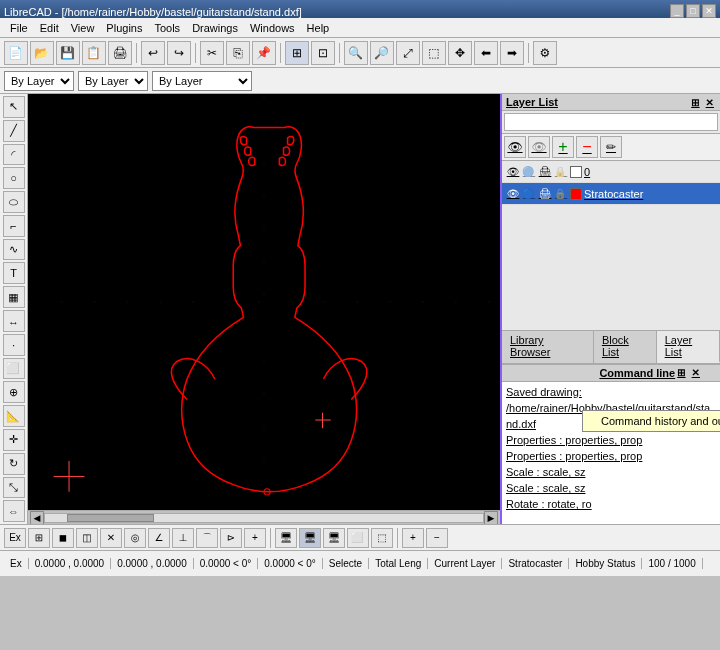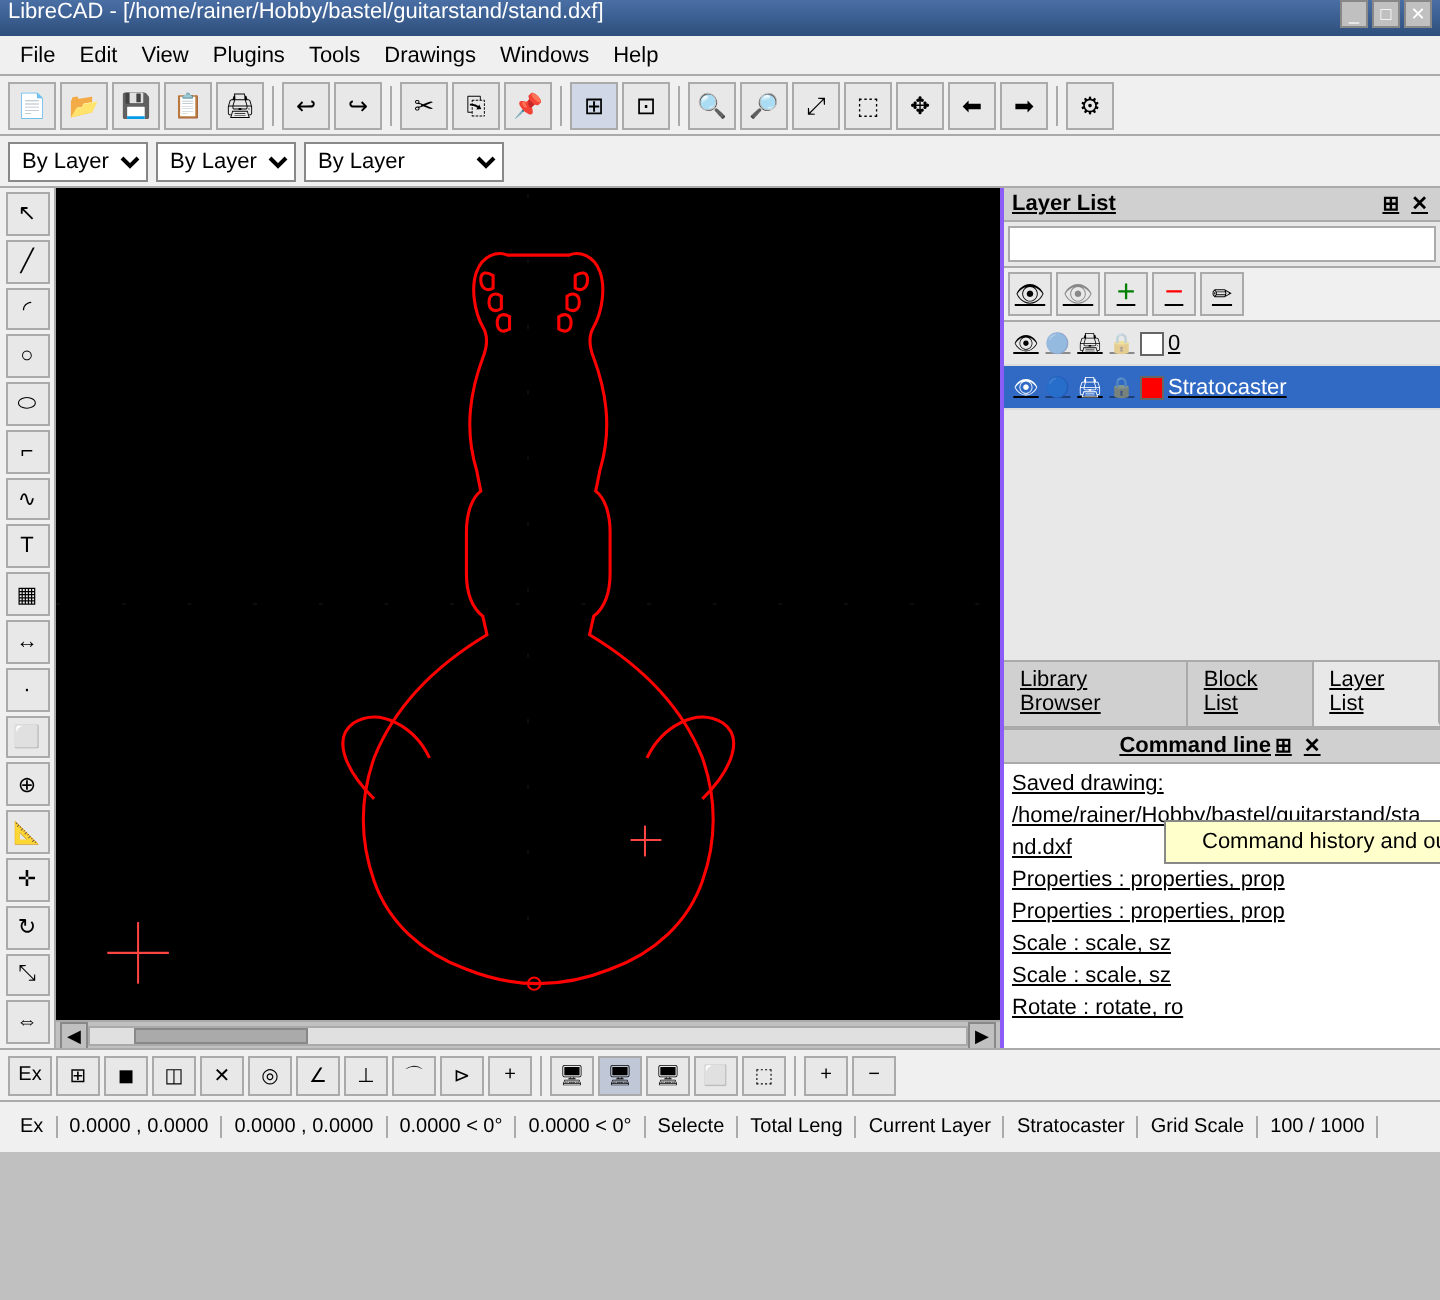--- a/index.html
+++ b/index.html
@@ -4,21 +4,21 @@
   <style>
     * { margin: 0; padding: 0; box-sizing: border-box; }
     body { width: 720px; height: 650px; overflow: hidden; font-family: 'Arial', sans-serif; font-size: 11px; background: #c0c0c0; }
 
     
     #titlebar {
       background: linear-gradient(to bottom, #4a6fa5, #2d4f7c);
       color: white;
       height: 18px;
       display: flex;
-      align-items: flex-start;
+      align-items: flex-end;
       justify-content: space-between;
       padding: 0 4px;
       font-size: 11px;
     }
     #titlebar-controls { display: flex; gap: 2px; }
     .title-btn { width: 14px; height: 14px; background: #c0c0c0; border: 1px solid #888; font-size: 9px; display: flex; align-items: center; justify-content: center; cursor: pointer; }
 
     
     #menubar {
       background: #f0f0f0;
@@ -185,21 +185,21 @@
       height: 160px;
       display: flex;
       flex-direction: column;
     }
     #cmd-header {
       background: #d0d0d0;
       padding: 2px 18px;
       font-size: 11px;
       font-weight: bold;
       display: flex;
-      justify-content: center;
+      justify-content: flex-end;
       border-bottom: 1px solid #aaa;
     }
     #cmd-output {
       flex: 1;
       overflow-y: auto;
       padding: 2px 4px;
       font-size: 11px;
       line-height: 16px;
       background: white;
       position: relative;
@@ -539,15 +539,15 @@
 <div id="statusbar">
   <span class="status-item">Ex</span>
   <span class="status-item">0.0000 , 0.0000</span>
   <span class="status-item">0.0000 , 0.0000</span>
   <span class="status-item">0.0000 &lt; 0°</span>
   <span class="status-item">0.0000 &lt; 0°</span>
   <span class="status-item">Selecte</span>
   <span class="status-item">Total Leng</span>
   <span class="status-item">Current Layer</span>
   <span class="status-item">Stratocaster</span>
-  <span class="status-item">Grid Scale</span>
+  <span class="status-item">Hobby Status</span>
   <span class="status-item">100 / 1000</span>
 </div>
 
 </body></html>

